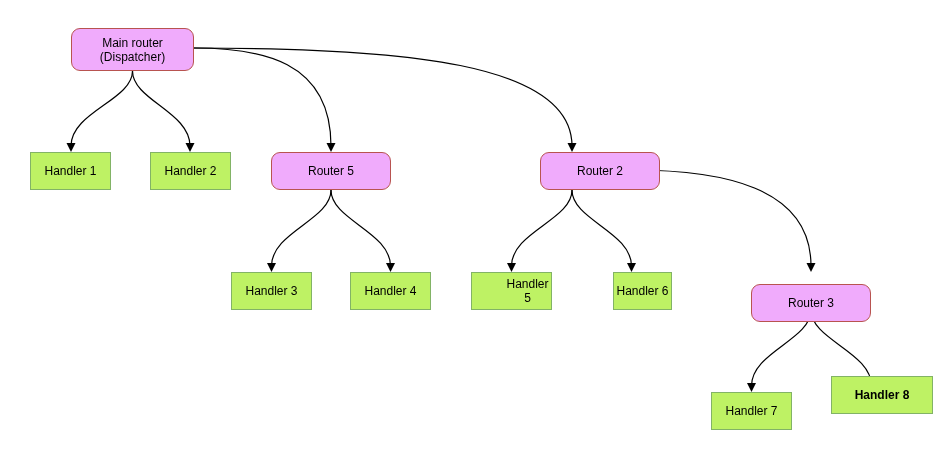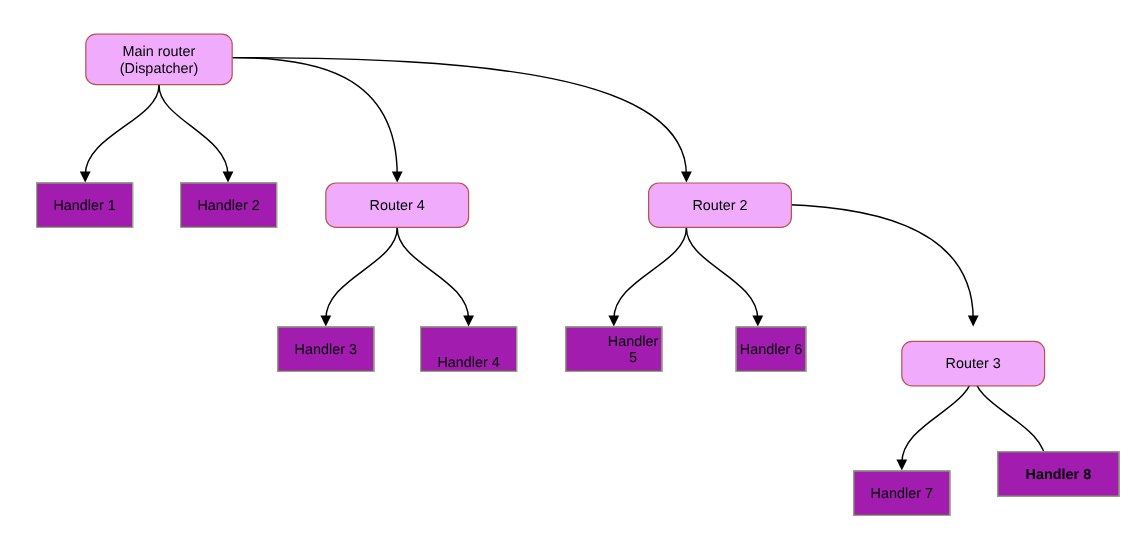--- a/index.html
+++ b/index.html
@@ -40,21 +40,21 @@
     white-space: pre-line;
     border-style: solid;
     border-width: 1px;
   }
   .node-router {
     background: #f0abfc;
     border-color: #b85450;
     border-radius: 9px;
   }
   .node-handler {
-    background: #a21caf;
+    background: #bef264;
     border-color: #82b366;
     border-radius: 0;
   }
 </style>
 </head>
 <body>
 
 <div id="diagram-canvas">
 
   <svg id="edge-layer" viewBox="0 0 941 461" width="941" height="461" xmlns="http://www.w3.org/2000/svg">
@@ -102,24 +102,24 @@
         <path d="M 811 310 C 811 340 871.5 352 871.5 386" fill="none" stroke="#000000" stroke-width="1.2" stroke-linecap="round"></path>
         <polygon points="867,383 876,383 871.5,392" fill="#000000"></polygon>
       </g>
     </svg>
 
   <div id="node-layer">
       <div class="node node-router" style="left: 71px; top: 28px; width: 123px; height: 43px;"><span>Main router
 (Dispatcher)</span></div>
       <div class="node node-handler" style="left: 30px; top: 152px; width: 81px; height: 38px;"><span>Handler 1</span></div>
       <div class="node node-handler" style="left: 150px; top: 152px; width: 81px; height: 38px;"><span>Handler 2</span></div>
-      <div class="node node-router" style="left: 271px; top: 152px; width: 120px; height: 38px;"><span>Router 4</span></div>
+      <div class="node node-router" style="left: 271px; top: 152px; width: 120px; height: 38px;"><span>Router 5</span></div>
       <div class="node node-router" style="left: 540px; top: 152px; width: 120px; height: 38px;"><span>Router 2</span></div>
       <div class="node node-handler" style="left: 231px; top: 272px; width: 81px; height: 38px;"><span>Handler 3</span></div>
-      <div class="node node-handler" style="left: 350px; top: 272px; width: 81px; height: 38px; align-items: flex-end;"><span>Handler 4</span></div>
+      <div class="node node-handler" style="left: 350px; top: 272px; width: 81px; height: 38px;"><span>Handler 4</span></div>
       <div class="node node-handler" style="left: 471px; top: 272px; width: 81px; height: 38px; padding-left: 32px;"><span>Handler 5</span></div>
       <div class="node node-handler" style="left: 613px; top: 272px; width: 59px; height: 38px; text-align: right;"><span>Handler 6</span></div>
       <div class="node node-router" style="left: 751px; top: 272px; width: 120px; height: 38px; margin-top: 12px;"><span>Router 3</span></div>
       <div class="node node-handler" style="left: 711px; top: 392px; width: 81px; height: 38px;"><span>Handler 7</span></div>
       <div class="node node-handler" style="left: 831px; top: 376px; width: 102px; height: 38px; font-weight: bold;"><span>Handler 8</span></div>
     </div>
 
 </div>
 
 </body></html>

